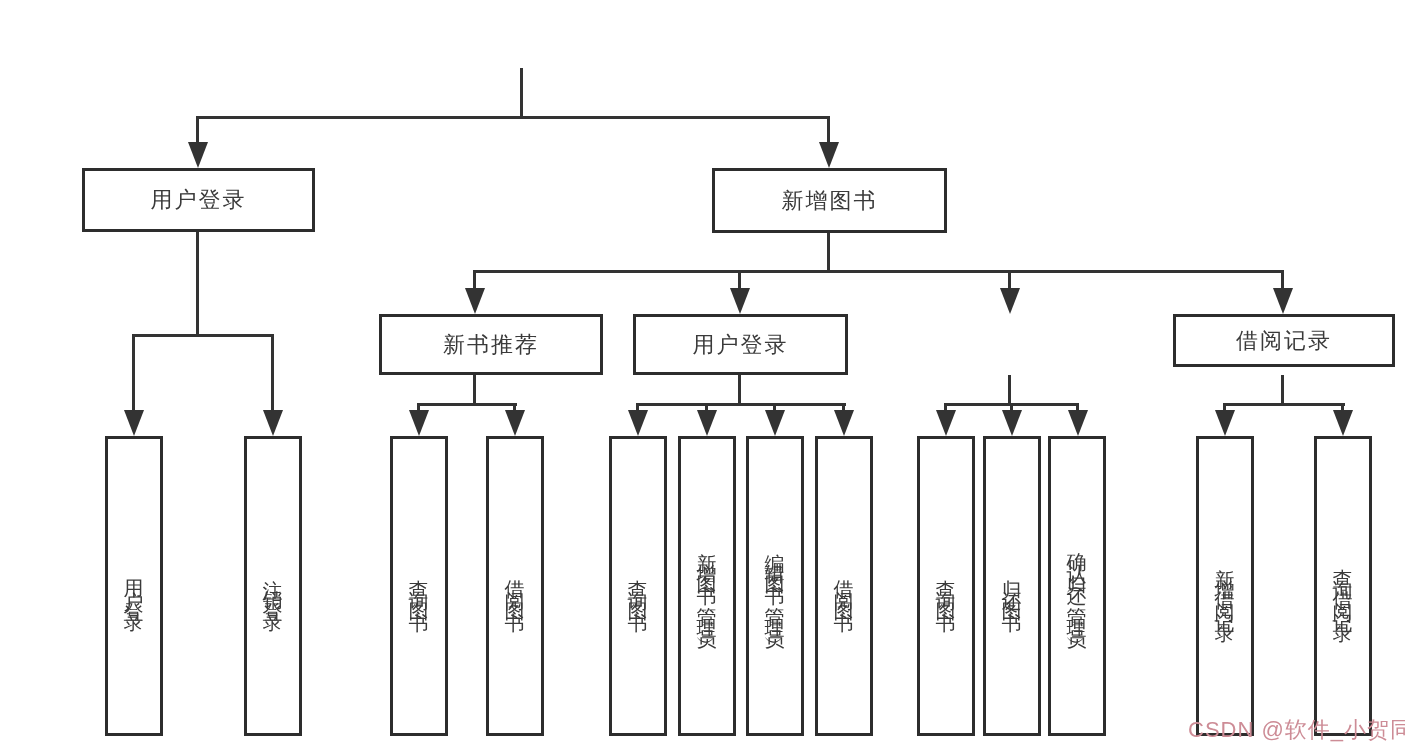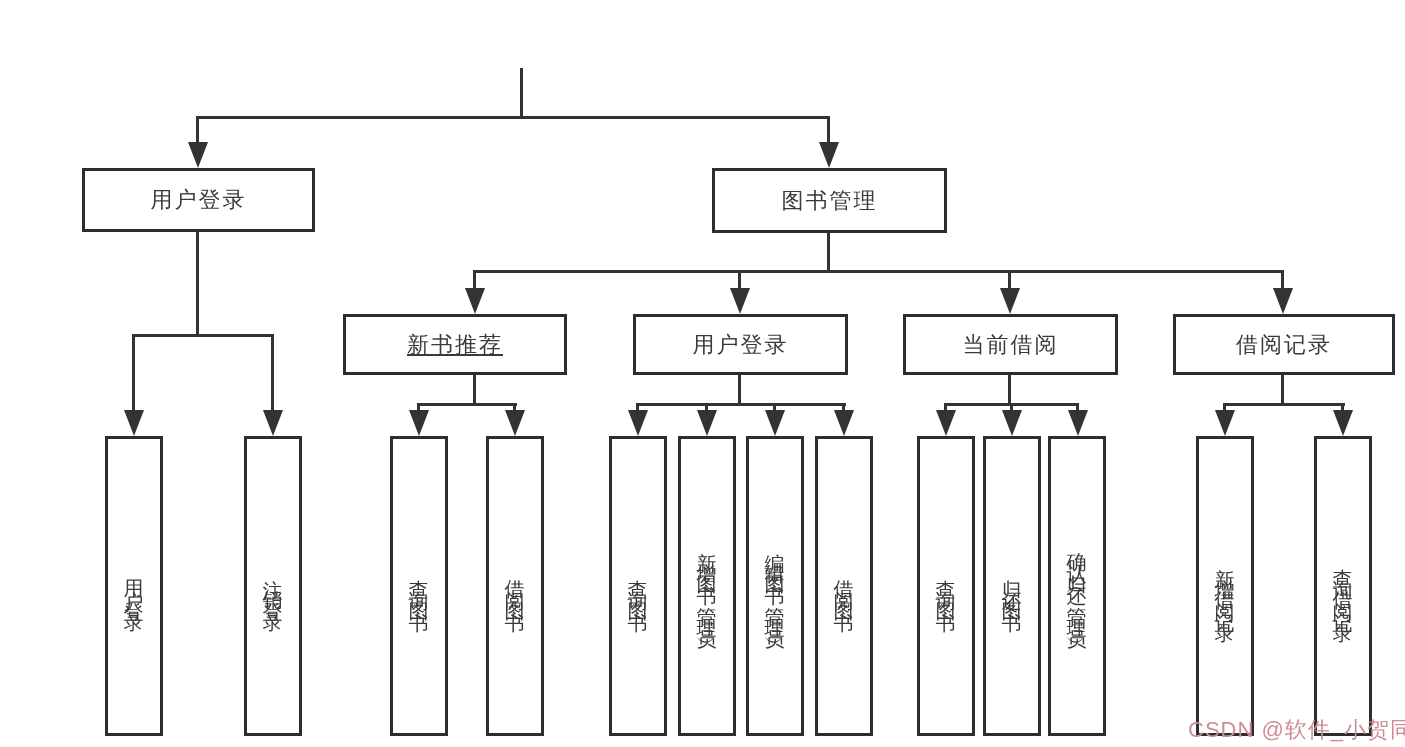--- a/index.html
+++ b/index.html
@@ -95,36 +95,33 @@
   <div class="arr" style="left:1215px;top:410px;"></div>
   <div class="ln" style="left:1341px;top:403px;width:3px;height:10px;"></div>
   <div class="arr" style="left:1333px;top:410px;"></div>
 
 
   <div class="box" style="left:82px;top:168px;width:233px;height:64px;">
     <span>用户登录</span>
   </div>
 
   <div class="box" style="left:712px;top:168px;width:235px;height:65px;">
-    <span>图书管理</span>
+    <span>新增图书</span>
   </div>
 
-  <div class="box" style="left:343px;top:314px;width:224px;height:61px;text-decoration:underline;">
+  <div class="box" style="left:379px;top:314px;width:224px;height:61px;">
     <span>新书推荐</span>
   </div>
 
   <div class="box" style="left:633px;top:314px;width:215px;height:61px;">
     <span>用户登录</span>
   </div>
 
-  <div class="box" style="left:903px;top:314px;width:215px;height:61px;">
-    <span>当前借阅</span>
-  </div>
 
-  <div class="box" style="left:1173px;top:314px;width:222px;height:61px;">
+  <div class="box" style="left:1173px;top:314px;width:222px;height:53px;">
     <span>借阅记录</span>
   </div>
 
   <div class="vbox" style="left:105px;top:436px;width:58px;height:300px;">
     <span>用户登录</span>
   </div>
   <div class="vbox" style="left:244px;top:436px;width:58px;height:300px;">
     <span>注销登录</span>
   </div>
 

